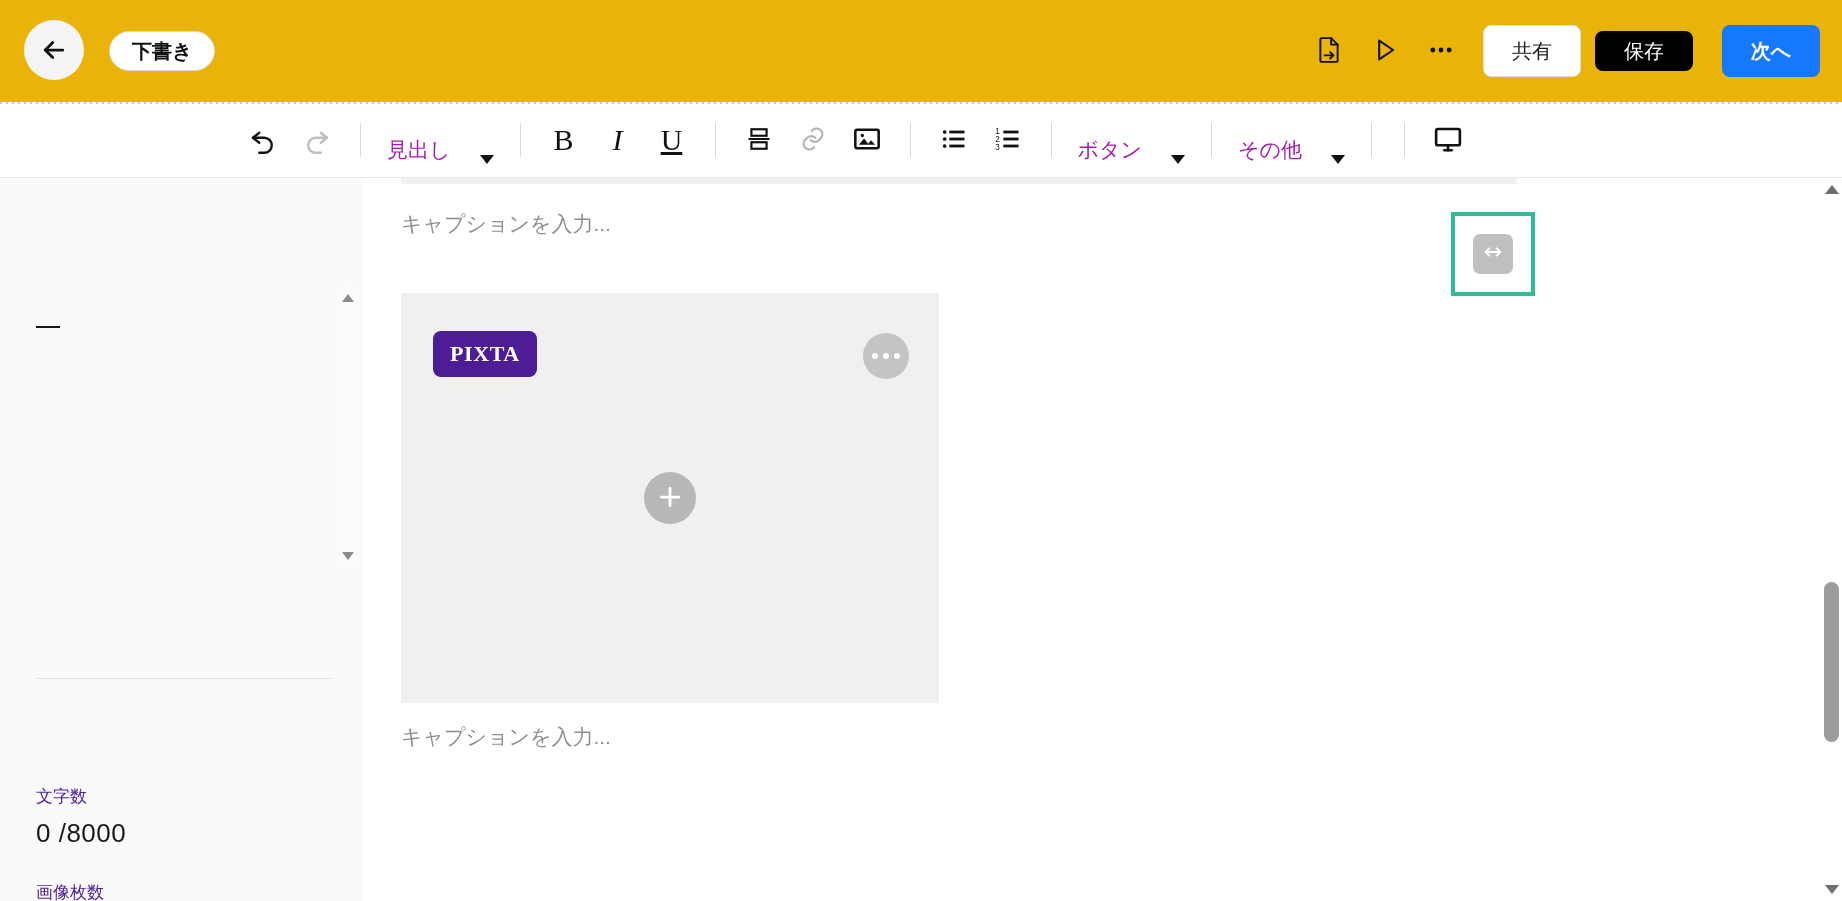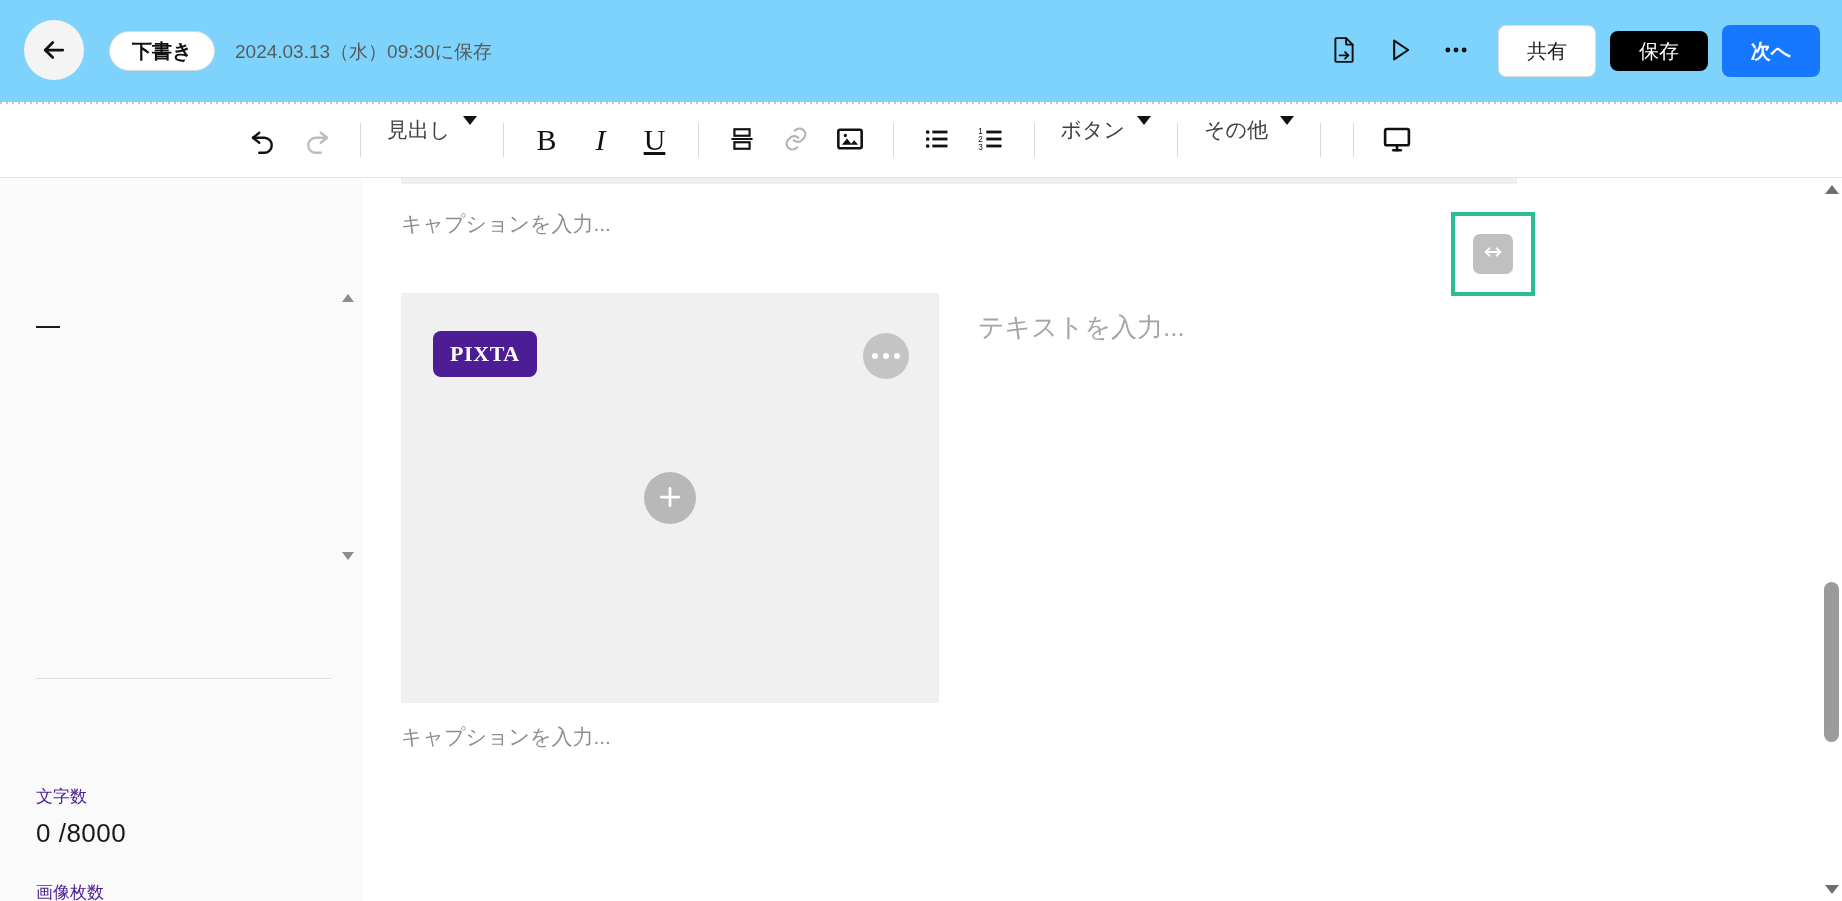--- a/index.html
+++ b/index.html
@@ -10,21 +10,21 @@
     background: #ffffff;
     font-family: "Liberation Sans", "DejaVu Sans", sans-serif;
     color: #1a1a1a;
   }
 
   
   .header {
     position: absolute;
     top: 0; left: 0;
     width: 1842px; height: 102px;
-    background: #7dd3fc;
+    background: #eab308;
     display: flex;
     align-items: center;
   }
   .back-btn {
     position: absolute;
     left: 24px; top: 20px;
     width: 60px; height: 60px;
     border-radius: 50%;
     background: #f4f4f4;
     display: flex; align-items: center; justify-content: center;
@@ -91,21 +91,21 @@
     color: #ffffff;
     font-size: 20px;
     font-family: inherit;
     cursor: pointer;
     display: flex; align-items: center; justify-content: center;
   }
   .btn-primary {
     height: 52px;
     min-width: 98px;
     padding: 0 24px;
-    margin-left: 14px;
+    margin-left: 29px;
     border: none;
     border-radius: 8px;
     background: #1677ff;
     color: #ffffff;
     font-size: 20px;
     font-weight: 700;
     font-family: inherit;
     cursor: pointer;
     display: flex; align-items: center; justify-content: center;
   }
@@ -138,25 +138,25 @@
   }
   .tb-icon.disabled { color: #bdbdbd; cursor: default; }
   .tb-sep {
     width: 1px; height: 34px;
     background: #d9d9d9;
     margin: 0 16px;
   }
   .tb-text {
     height: 48px;
     padding: 0 10px;
-    display: flex; align-items: flex-start; gap: 12px;
+    display: flex; align-items: flex-end; gap: 29px;
     background: none; border: none; cursor: pointer;
     font-size: 21px;
     font-family: inherit;
-    color: #404040;
+    color: #a21caf;
     white-space: nowrap;
   }
   .caret {
     width: 0; height: 0;
     border-left: 7px solid transparent;
     border-right: 7px solid transparent;
     border-top: 9px solid #111;
   }
   .tb-serif { font-family: "Liberation Serif", "DejaVu Serif", serif; font-size: 30px; }
 
@@ -365,21 +365,20 @@
         <path d="M19 12H5"></path>
           <path d="M11 18l-6-6 6-6"></path>
       </svg>
     </span>
   </button>
 
   <div class="status-chip">
     <span>下書き</span>
   </div>
 
-  <div class="saved-text">2024.03.13（水）09:30に保存</div>
 
   <div class="header-right">
 
     <button class="icon-btn">
       <span>
         <svg width="26" height="28" viewBox="0 0 22 26" fill="none" stroke="#111" stroke-width="1.8" stroke-linecap="round" stroke-linejoin="round">
           <path d="M13 2H4a1 1 0 0 0-1 1v20a1 1 0 0 0 1 1h14a1 1 0 0 0 1-1V8z"></path>
           <path d="M13 2v6h6"></path>
           <path d="M7 18h8"></path>
             <path d="M12 15l3 3-3 3"></path>
@@ -596,21 +595,20 @@
           <svg width="30" height="30" viewBox="0 0 24 24" fill="none" stroke="#ffffff" stroke-width="2.2" stroke-linecap="round">
             <path d="M12 5v14"></path>
               <path d="M5 12h14"></path>
           </svg>
         </span>
       </button>
     </div>
 
     <div class="caption-bottom">キャプションを入力...</div>
 
-    <div class="text-placeholder">テキストを入力...</div>
 
     <div class="resize-box">
       <div class="resize-chip">
         <span>
           <svg width="22" height="22" viewBox="0 0 24 24" fill="none" stroke="#ffffff" stroke-width="2.1" stroke-linecap="round" stroke-linejoin="round">
             <path d="M4 12h16"></path>
               <path d="M8 8l-4 4 4 4"></path>
               <path d="M16 8l4 4-4 4"></path>
           </svg>
         </span>

